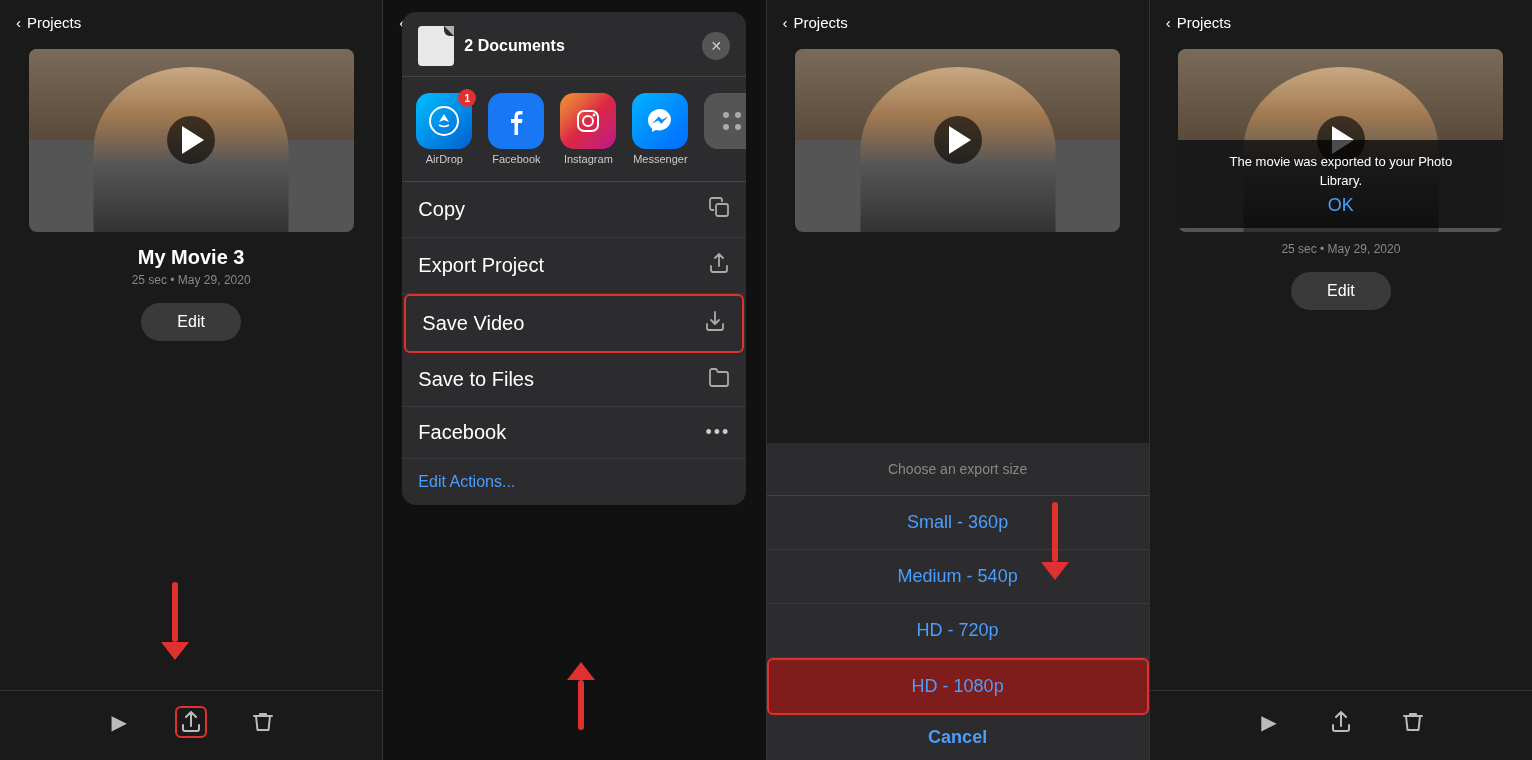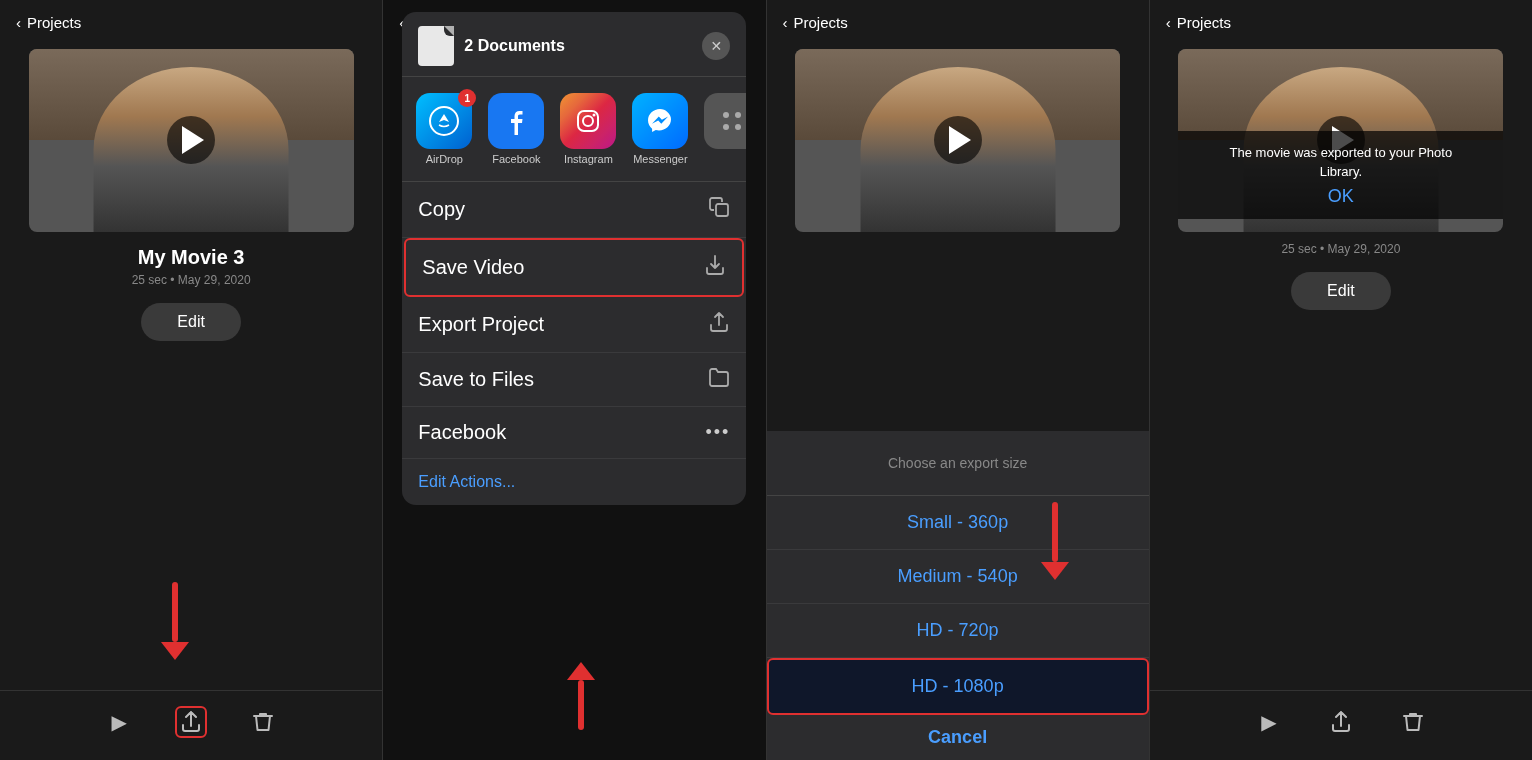--- a/index.html
+++ b/index.html
@@ -301,33 +301,33 @@
       position: absolute;
       bottom: 0;
       left: 0;
       right: 0;
       background: #2c2c2e;
     }
     .export-header-label {
       color: #888;
       font-size: 14px;
       text-align: center;
-      padding: 24px;
+      padding: 18px;
       border-bottom: 1px solid #444;
     }
     .size-option {
       text-align: center;
       padding: 16px;
       border-bottom: 1px solid #3a3a3c;
       cursor: pointer;
       color: #4a9eff;
       font-size: 18px;
     }
     .size-option.selected {
-      background: #0f172a;
+      background: #7f1d1d;
       border: 2px solid #e03030;
       margin: 0 0;
       border-radius: 6px;
     }
     .cancel-btn {
       text-align: center;
       padding: 12px;
       color: #4a9eff;
       font-size: 18px;
       cursor: pointer;
@@ -486,34 +486,34 @@
     <div class="share-menu">
       <div class="share-item">
         <span class="share-item-label">Copy</span>
         <span class="share-item-icon">
           <svg width="22" height="22" viewBox="0 0 22 22" fill="none">
             <rect x="8" y="8" width="12" height="12" rx="2" stroke="#aaa" stroke-width="1.8"></rect>
             <path d="M6 14H4C2.9 14 2 13.1 2 12V4C2 2.9 2.9 2 4 2H12C13.1 2 14 2.9 14 4V6" stroke="#aaa" stroke-width="1.8"></path>
           </svg>
         </span>
       </div>
+      <div class="share-item">
+        <span class="share-item-label">Export Project</span>
+        <span class="share-item-icon">
+          <svg width="22" height="22" viewBox="0 0 22 22" fill="none">
+            <path d="M11 2V14M11 2L7 6M11 2L15 6" stroke="#aaa" stroke-width="1.8" stroke-linecap="round" stroke-linejoin="round"></path>
+            <path d="M3 14V18C3 19.1 3.9 20 5 20H17C18.1 20 19 19.1 19 18V14" stroke="#aaa" stroke-width="1.8" stroke-linecap="round"></path>
+          </svg>
+        </span>
+      </div>
       <div class="share-item highlighted-item">
         <span class="share-item-label">Save Video</span>
         <span class="share-item-icon">
           <svg width="22" height="22" viewBox="0 0 22 22" fill="none">
             <path d="M11 14V2M11 14L7 10M11 14L15 10" stroke="#aaa" stroke-width="1.8" stroke-linecap="round" stroke-linejoin="round"></path>
-            <path d="M3 14V18C3 19.1 3.9 20 5 20H17C18.1 20 19 19.1 19 18V14" stroke="#aaa" stroke-width="1.8" stroke-linecap="round"></path>
-          </svg>
-        </span>
-      </div>
-      <div class="share-item">
-        <span class="share-item-label">Export Project</span>
-        <span class="share-item-icon">
-          <svg width="22" height="22" viewBox="0 0 22 22" fill="none">
-            <path d="M11 2V14M11 2L7 6M11 2L15 6" stroke="#aaa" stroke-width="1.8" stroke-linecap="round" stroke-linejoin="round"></path>
             <path d="M3 14V18C3 19.1 3.9 20 5 20H17C18.1 20 19 19.1 19 18V14" stroke="#aaa" stroke-width="1.8" stroke-linecap="round"></path>
           </svg>
         </span>
       </div>
       <div class="share-item">
         <span class="share-item-label">Save to Files</span>
         <span class="share-item-icon">
           <svg width="22" height="20" viewBox="0 0 22 20" fill="none">
             <path d="M2 4C2 2.9 2.9 2 4 2H8L10 5H18C19.1 5 20 5.9 20 7V17C20 18.1 19.1 19 18 19H4C2.9 19 2 18.1 2 17V4Z" stroke="#aaa" stroke-width="1.8"></path>
           </svg>
@@ -575,21 +575,21 @@
     <span>Projects</span>
   </div>
 
   <div class="video-thumb" style="position:relative;">
     <div class="thumb-bg"></div>
     <div class="thumb-person-silhouette"></div>
     <div class="play-overlay">
       <div class="play-triangle"></div>
     </div>
 
-    <div style="position:absolute; bottom:13px; left:0; right:0; background:rgba(0,0,0,0.7); padding:12px; text-align:center;">
+    <div style="position:absolute; bottom:4px; left:0; right:0; background:rgba(0,0,0,0.7); padding:12px; text-align:center;">
       <div class="exported-message" style="background:none; font-size:13px;">The movie was exported to your Photo Library.</div>
       <div class="ok-btn" style="margin-top:4px;">OK</div>
     </div>
   </div>
 
   <div class="movie-meta" style="margin-top:10px;">25 sec • May 29, 2020</div>
 
   <button class="edit-btn">Edit</button>
 
   <div class="bottom-toolbar">

